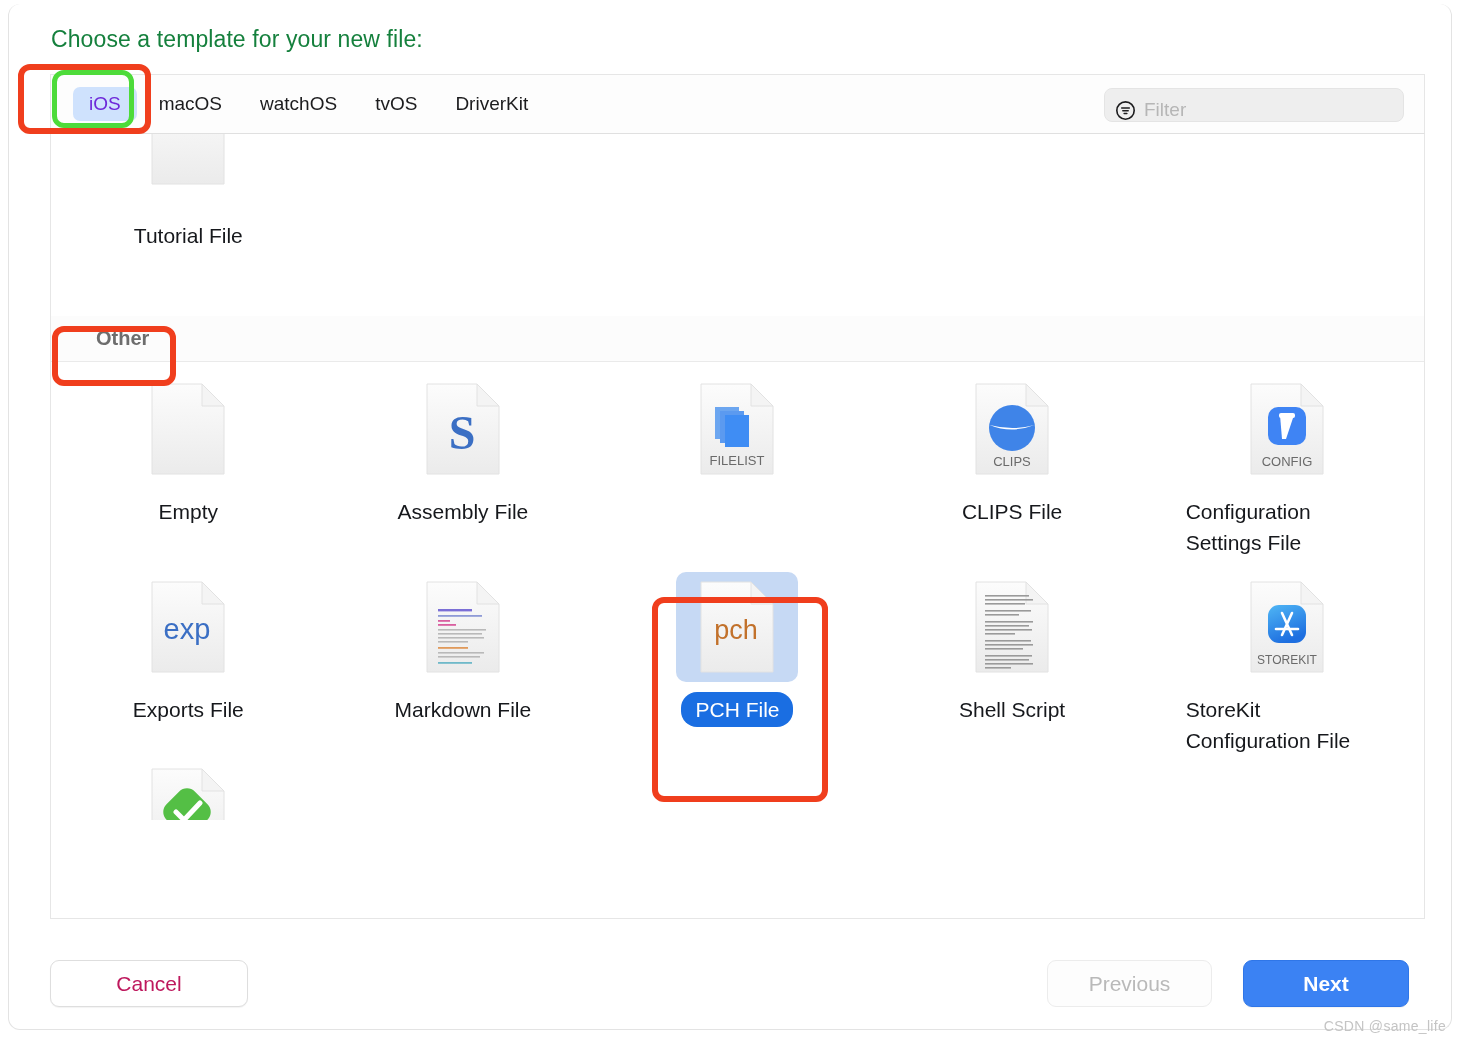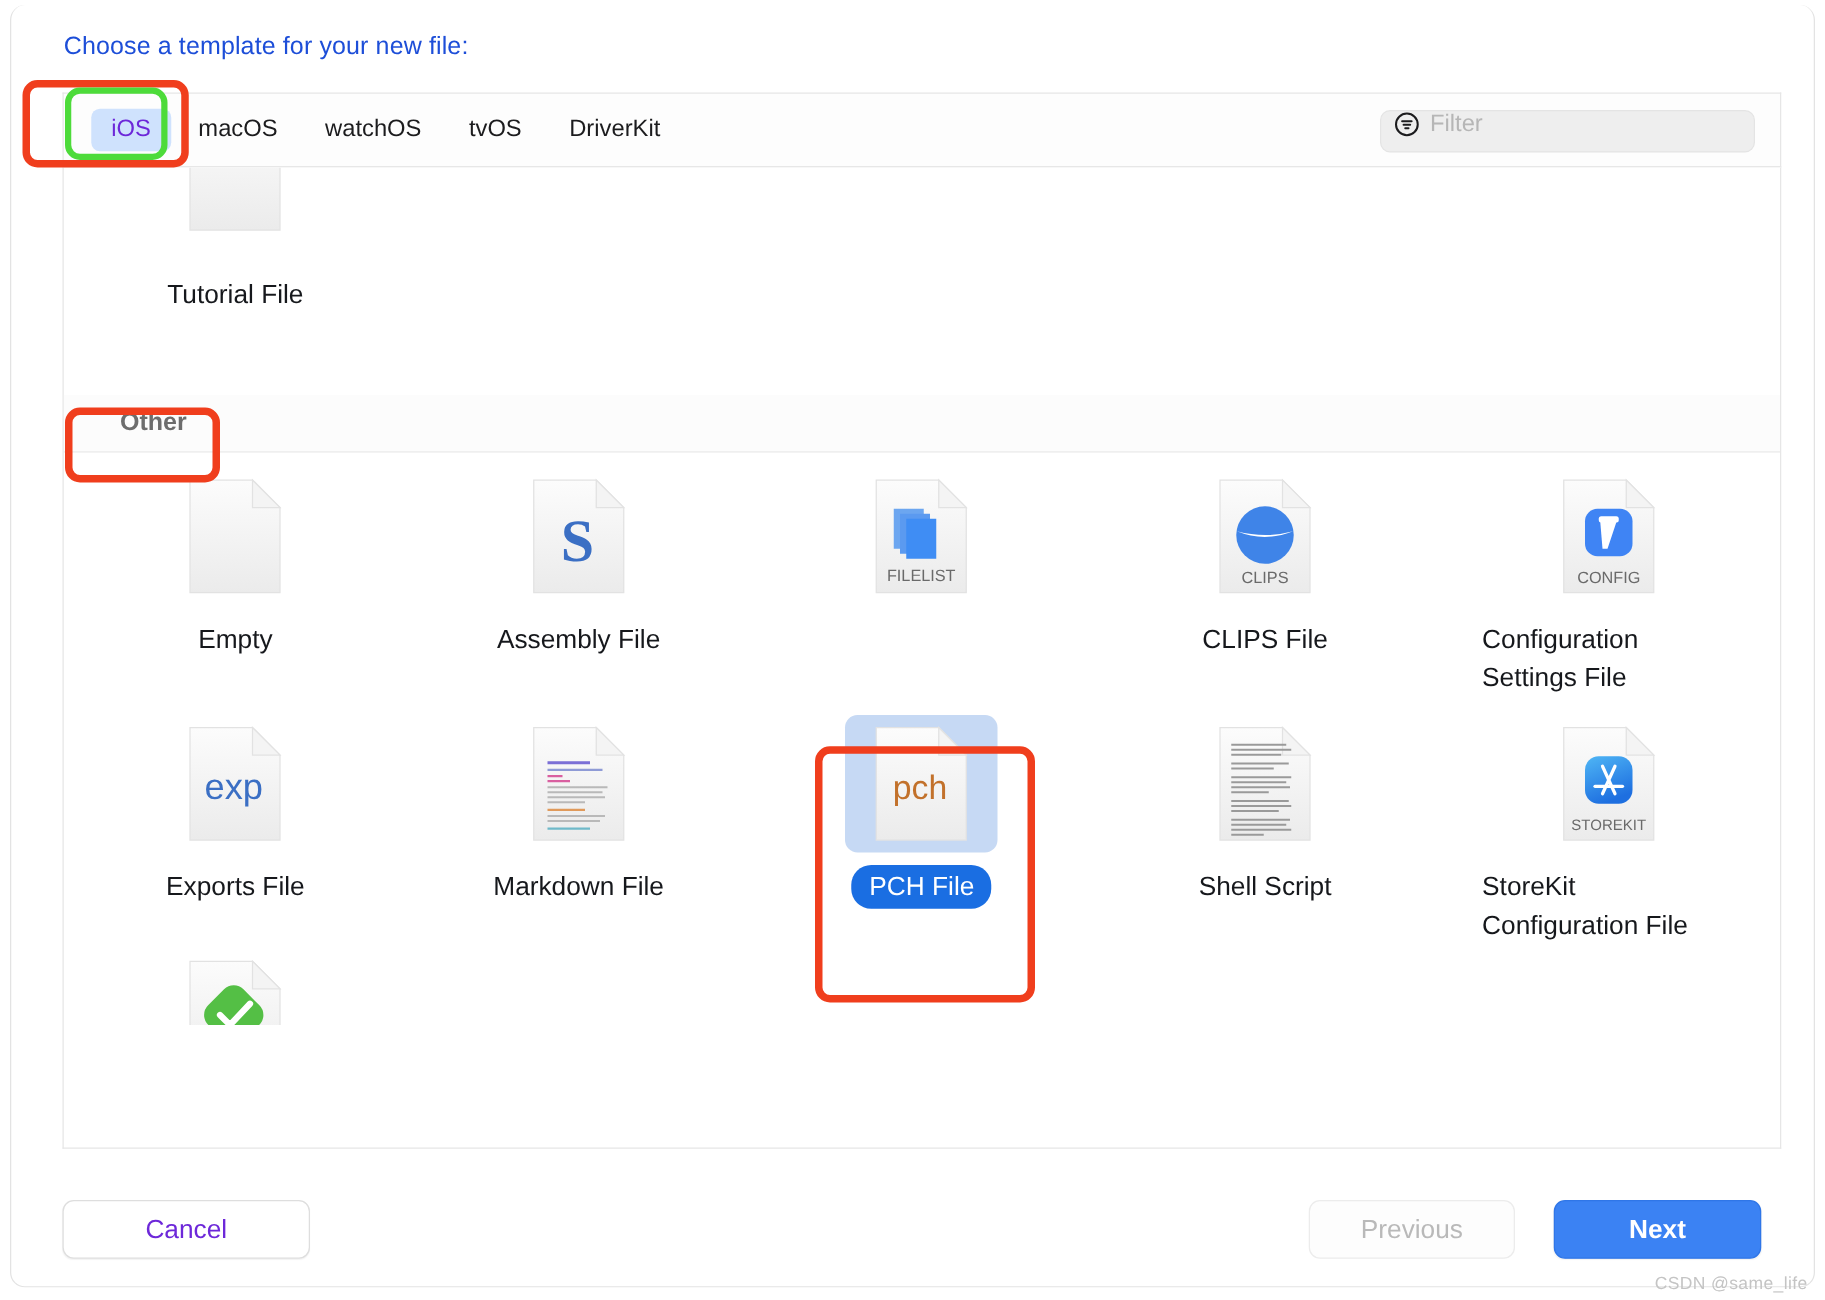--- a/index.html
+++ b/index.html
@@ -23,22 +23,22 @@
     width: 1444px; height: 1026px;
     background: #ffffff;
     border-radius: 12px;
     border: 1px solid #e3e3e3;
     border-top: none;
     overflow: hidden;
   }
   .prompt {
     position: absolute;
     left: 42px; top: 22px;
-    font-size: 20px;
-    color: #1d4ed8;
+    font-size: 23px;
+    color: #15803d;
     letter-spacing: 0.1px;
   }
   
   .tabbar {
     position: absolute;
     left: 41px; top: 70px;
     width: 1375px; height: 60px;
     background: #fdfdfd;
     border: 1px solid #e6e6e6;
     border-bottom: 1px solid #e0e0e0;
@@ -64,21 +64,21 @@
     color: #6d28d9;
   }
   .filter-field {
     position: absolute;
     right: 20px; top: 13px;
     width: 300px; height: 34px;
     background: #eeeeee;
     border: 1px solid #e4e4e4;
     border-radius: 8px;
     display: flex;
-    align-items: flex-start;
+    align-items: flex-end;
     padding: 0 10px;
     gap: 8px;
   }
   .filter-icon { width: 21px; height: 21px; flex: 0 0 auto; display:block; }
   .filter-ph {
     font-size: 19px;
     color: #b6b6b6;
   }
   
   .listbox {
@@ -160,21 +160,21 @@
   
   .btn {
     position: absolute;
     font-size: 21px;
     border-radius: 9px;
     display: flex;
     align-items: center;
     justify-content: center;
     border: 1px solid #dedede;
     background: #ffffff;
-    color: #6d28d9;
+    color: #be185d;
     box-shadow: 0 1px 1px rgba(0,0,0,0.05);
     cursor: default;
   }
   #cancel-button { left: 41px; top: 956px; width: 198px; height: 47px; }
   #previous-button {
     right: 239px; top: 956px; width: 165px; height: 47px;
     color: #b9b9b9; background: #fdfdfd; border-color: #ececec;
     box-shadow: none;
   }
   #next-button {

